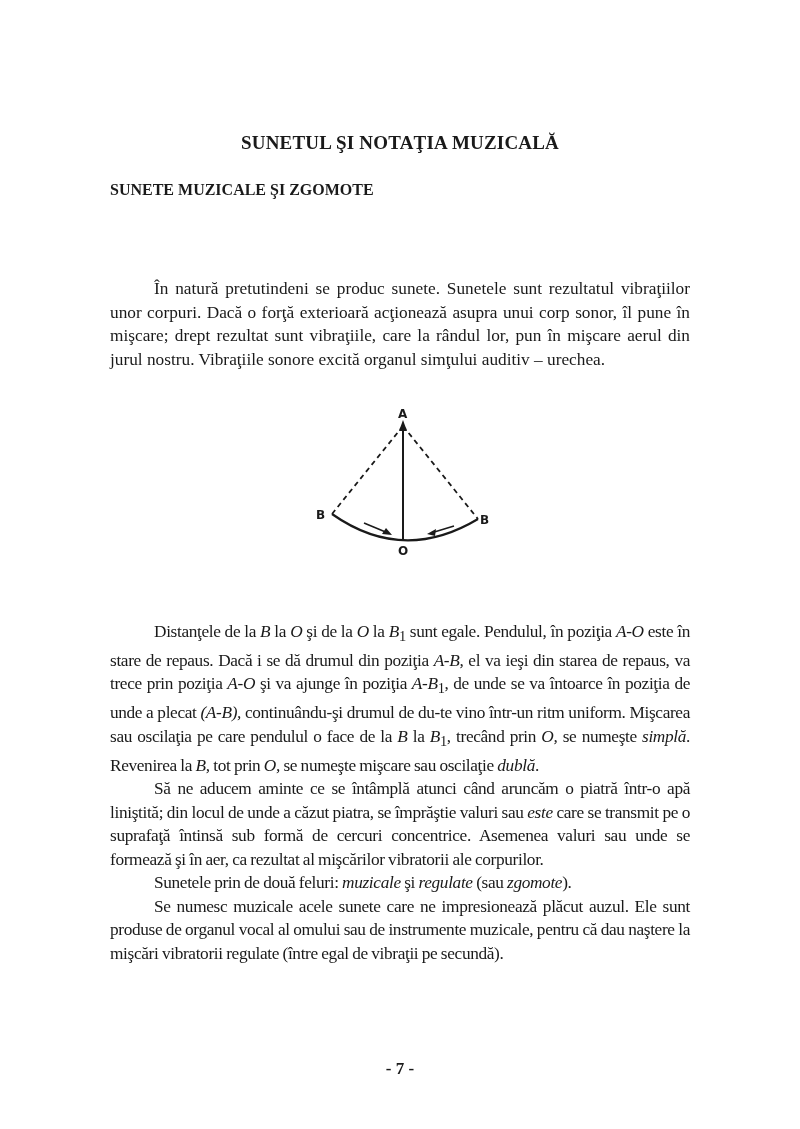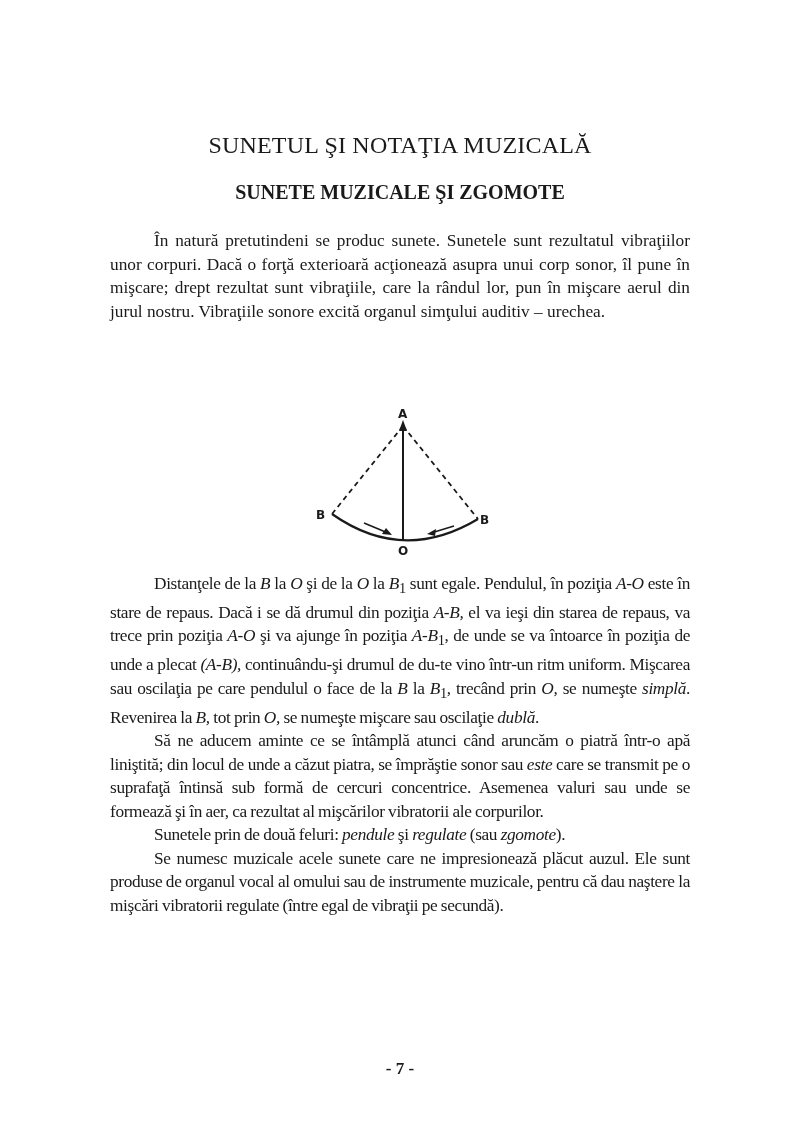--- a/index.html
+++ b/index.html
@@ -1,24 +1,24 @@
 <!DOCTYPE html>
 <html><head>
 <meta charset="utf-8">
 <style>
   html, body { margin: 0; padding: 0; background: #ffffff; }
   body { width: 800px; height: 1129px; position: relative; overflow: hidden;
          font-family: "Liberation Serif", "DejaVu Serif", serif; color: #1a1a1a; }
   .page { position: absolute; left: 110px; top: 0; width: 580px; }
   .title { position: absolute; top: 132px; left: 0; width: 580px; text-align: center;
-           font-weight: normal; font-size: 24px; letter-spacing: 0.2px; }
-  .subtitle { position: absolute; top: 181px; left: 0; width: 580px; text-align: center;
-              font-weight: bold; font-size: 20px; }
+           font-weight: bold; font-size: 19px; letter-spacing: 0.2px; }
+  .subtitle { position: absolute; top: 181px; left: 0; width: 580px; 
+              font-weight: bold; font-size: 16px; }
   .block { position: absolute; left: 0; width: 580px; font-size: 17.3px; line-height: 23.5px;
-           text-align: justify; }
+           text-align: justify; margin-top: 48px; }
   .block p { margin: 0; text-indent: 44px; }
   .tight { letter-spacing: -0.35px; word-spacing: -0.5px; }
   i { font-style: italic; }
   .figure { position: absolute; top: 404px; left: 200px; width: 180px; height: 152px; }
   .pagenum { position: absolute; top: 1059px; left: 0; width: 580px; text-align: center;
              font-weight: bold; font-size: 17px; }
 </style>
 </head>
 <body>
 
@@ -49,19 +49,19 @@
       <text x="88" y="14">A</text>
       <text x="6" y="115">B</text>
       <text x="170" y="120">B</text>
       <text x="179" y="124" font-size="9">1</text>
       <text x="88" y="151">O</text>
     </g>
   </svg>
 
   <div class="block" style="top:572px;">
     <p class="tight"><span>Distanţele de la </span><i>B</i><span> la </span><i>O</i><span> şi de la </span><i>O</i><span> la </span><i>B</i><sub>1</sub><span> sunt egale. Pendulul, în poziţia </span><i>A-O</i><span> este în stare de repaus. Dacă i se dă drumul din poziţia </span><i>A-B,</i><span> el va ieşi din starea de repaus, va trece prin poziţia </span><i>A-O</i><span> şi va ajunge în poziţia </span><i>A-B</i><sub>1</sub><span>, de unde se va întoarce în poziţia de unde a plecat </span><i>(A-B),</i><span> continuându-şi drumul de du-te vino într-un ritm uniform. Mişcarea sau oscilaţia pe care pendulul o face de la </span><i>B</i><span> la </span><i>B</i><sub>1</sub><span>, trecând prin </span><i>O,</i><span> se numeşte </span><i>simplă</i><span>. Revenirea la </span><i>B,</i><span> tot prin </span><i>O,</i><span> se numeşte mişcare sau oscilaţie </span><i>dublă</i><span>.</span></p>
-    <p class="tight"><span>Să ne aducem aminte ce se întâmplă atunci când aruncăm o piatră într-o apă liniştită; din locul de unde a căzut piatra, se împrăştie sonor sau </span><i>este</i><span> care se transmit pe o suprafaţă întinsă sub formă de cercuri concentrice. Asemenea valuri sau unde se formează şi în aer, ca rezultat al mişcărilor vibratorii ale corpurilor.</span></p>
-    <p class="tight"><span>Sunetele prin de două feluri: </span><i>pendule</i><span> şi </span><i>regulate</i><span> (sau </span><i>zgomote</i><span>).</span></p>
+    <p class="tight"><span>Să ne aducem aminte ce se întâmplă atunci când aruncăm o piatră într-o apă liniştită; din locul de unde a căzut piatra, se împrăştie valuri sau </span><i>este</i><span> care se transmit pe o suprafaţă întinsă sub formă de cercuri concentrice. Asemenea valuri sau unde se formează şi în aer, ca rezultat al mişcărilor vibratorii ale corpurilor.</span></p>
+    <p class="tight"><span>Sunetele prin de două feluri: </span><i>muzicale</i><span> şi </span><i>regulate</i><span> (sau </span><i>zgomote</i><span>).</span></p>
     <p class="tight">Se numesc muzicale acele sunete care ne impresionează plăcut auzul. Ele sunt produse de organul vocal al omului sau de instrumente muzicale, pentru că dau naştere la mişcări vibratorii regulate (între egal de vibraţii pe secundă).</p>
   </div>
 
   <div class="pagenum">- 7 -</div>
 </div>
 
 </body></html>

